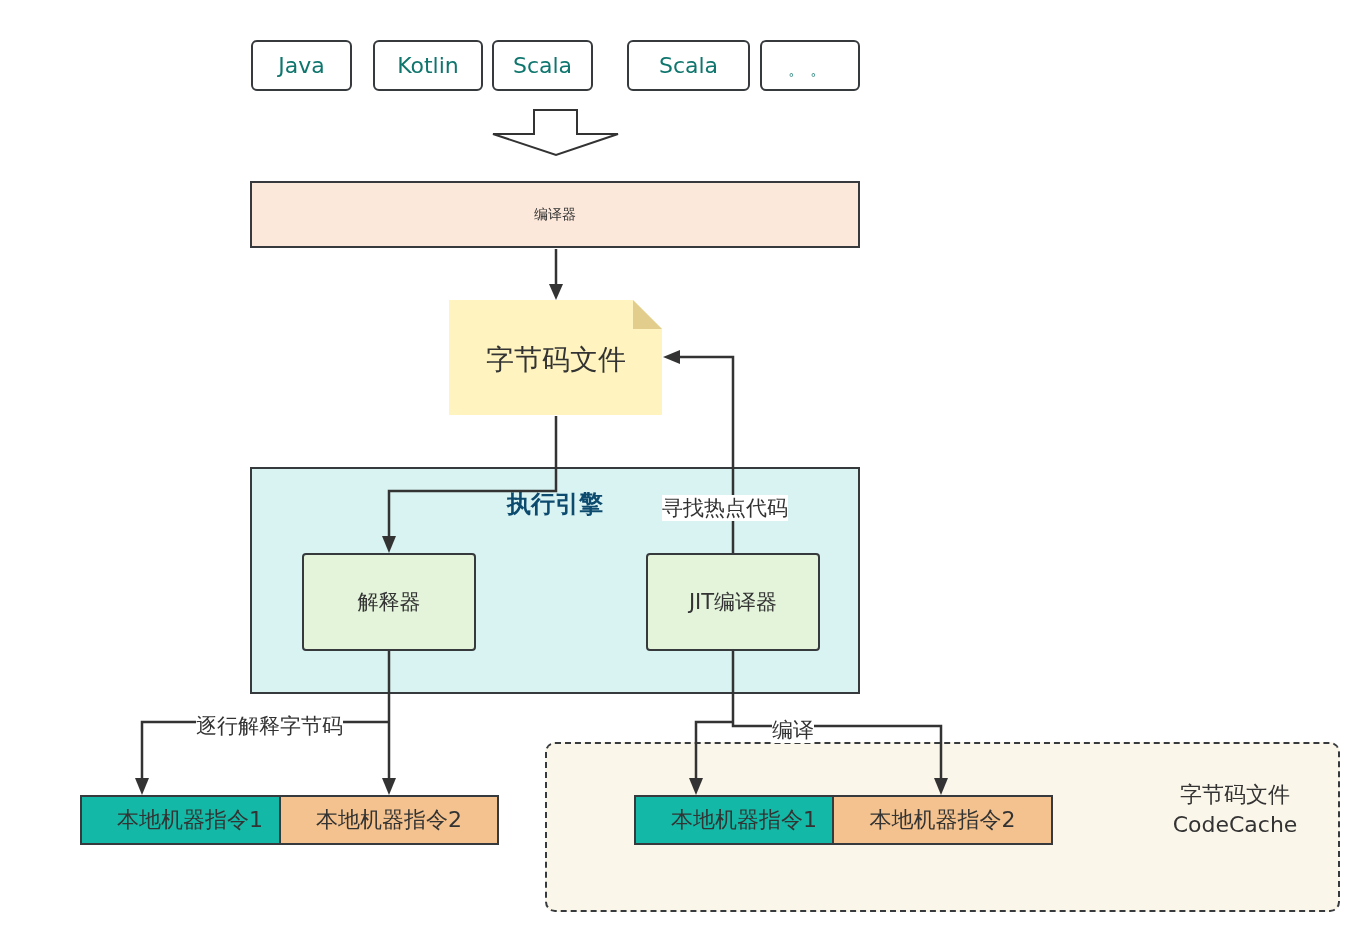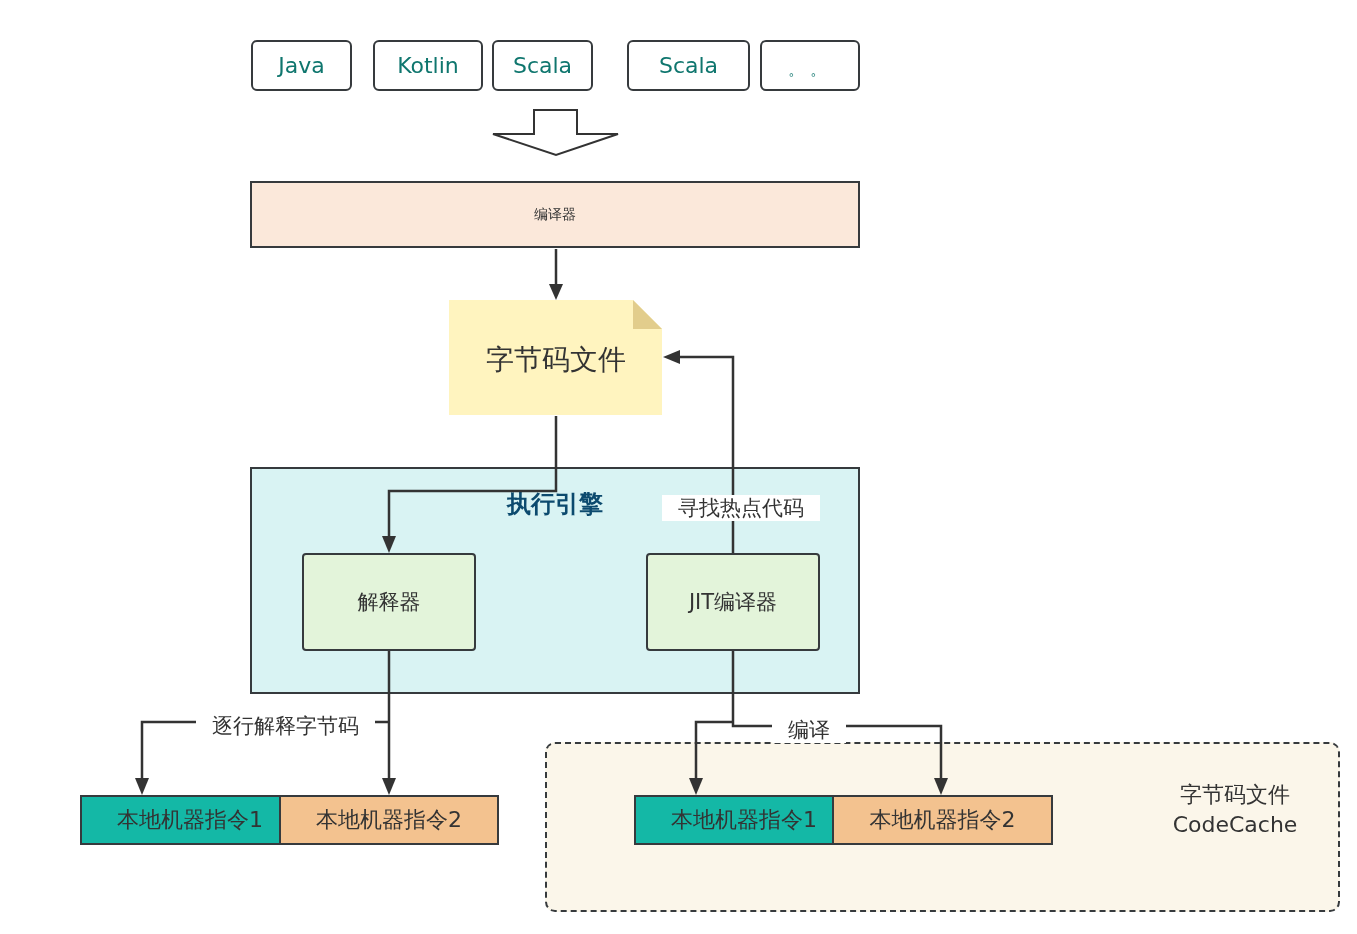--- a/index.html
+++ b/index.html
@@ -73,21 +73,21 @@
       border: 2px solid #363a3d;
       font-size: 22px;
     }
     .instr-light { background: #14b8a6; margin-left: 48px; }
     .instr-dark { background: #f3c28f; }
     .edge-label {
       background: #ffffff;
       font-size: 21px;
       color: #333;
       line-height: 26px;
-      padding: 0 16px;
+      padding: 0 0;
       white-space: nowrap;
     }
     svg.wires {
       position: absolute;
       left: 0; top: 0;
       width: 1357px; height: 934px;
       pointer-events: none;
     }
   </style>
 </head>

